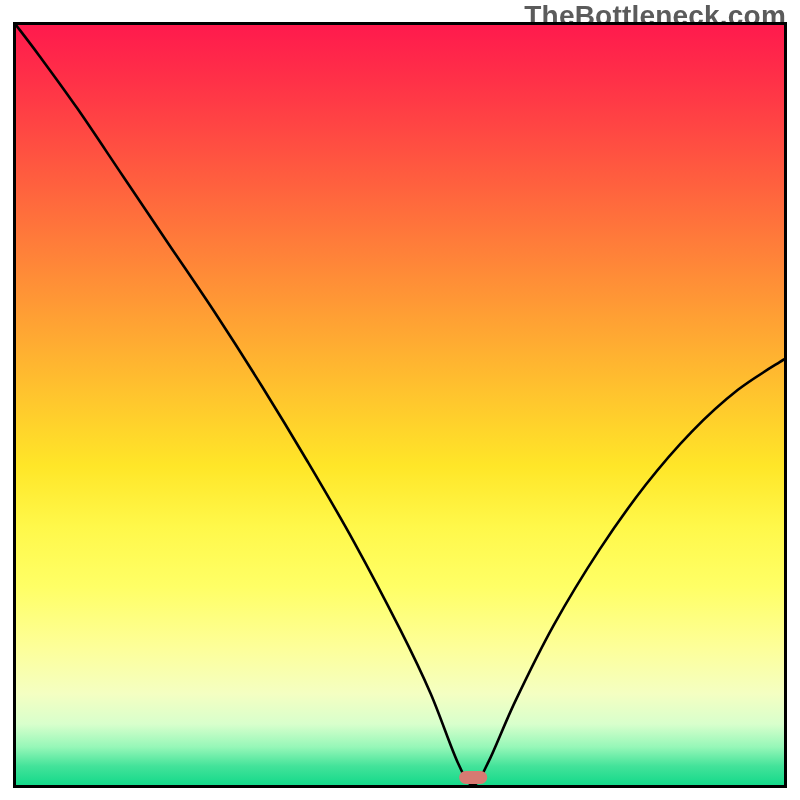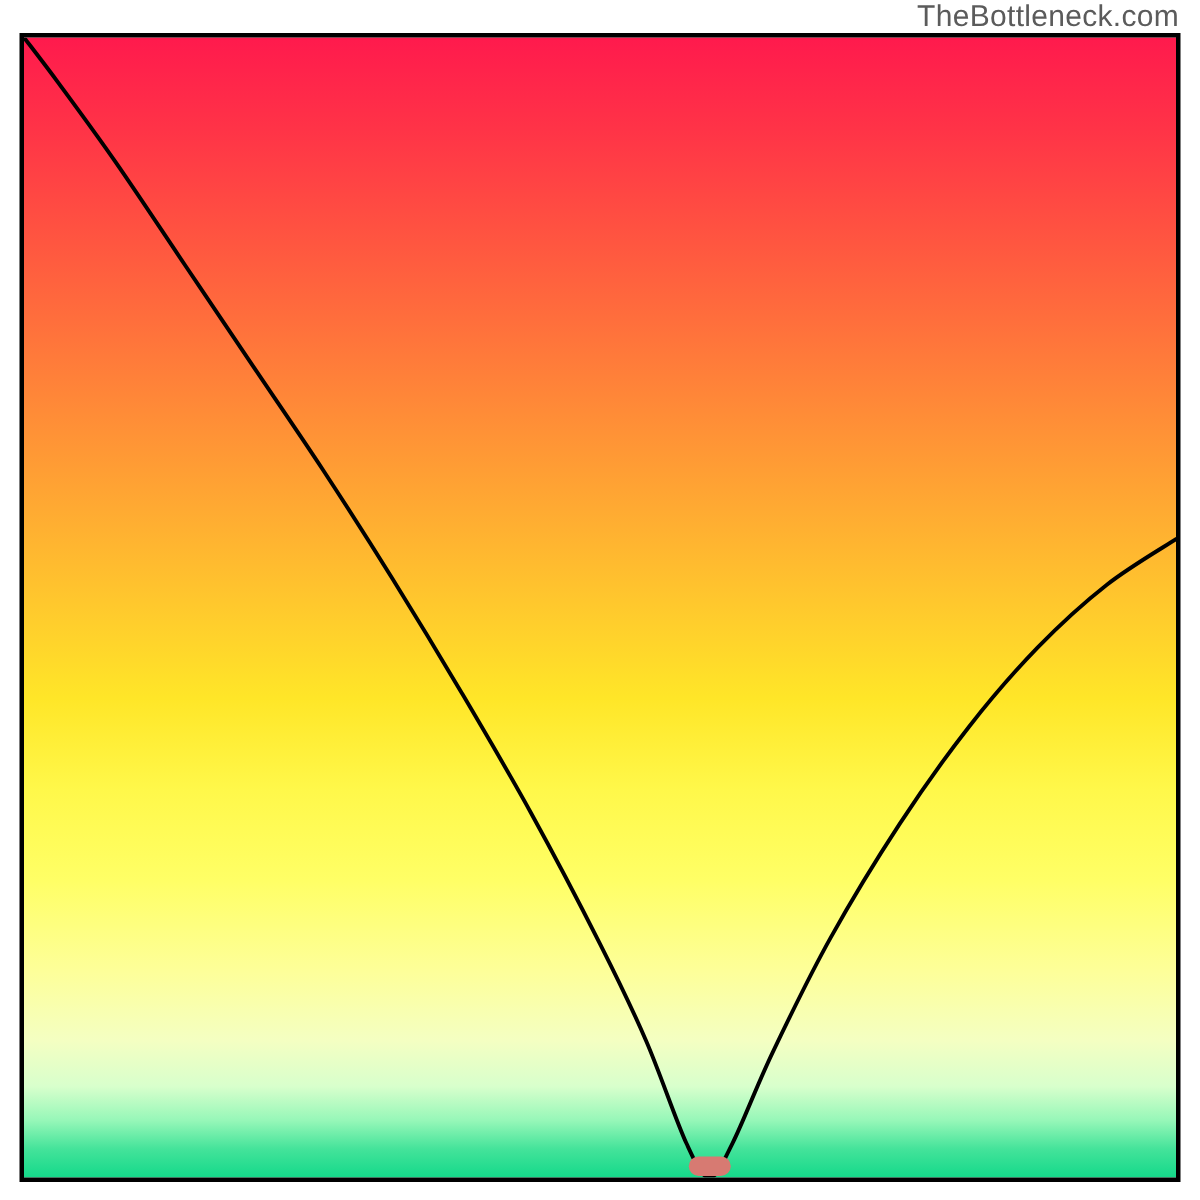--- a/index.html
+++ b/index.html
@@ -41,22 +41,22 @@
       #d8ffcc 92%,
       #96f7b8 95%,
       #44e39a 97.5%,
       #14d98a 100%
     );
   }
   .watermark {
     position: absolute;
     top: 0px;
     right: 14px;
-    font-size: 20px;
-    font-weight: 400;
+    font-size: 28px;
+    font-weight: 700;
     color: #5b5b5b;
     letter-spacing: 0.2px;
     user-select: none;
   }
   .curve-svg {
     position: absolute;
     inset: 0;
     width: 100%;
     height: 100%;
   }

